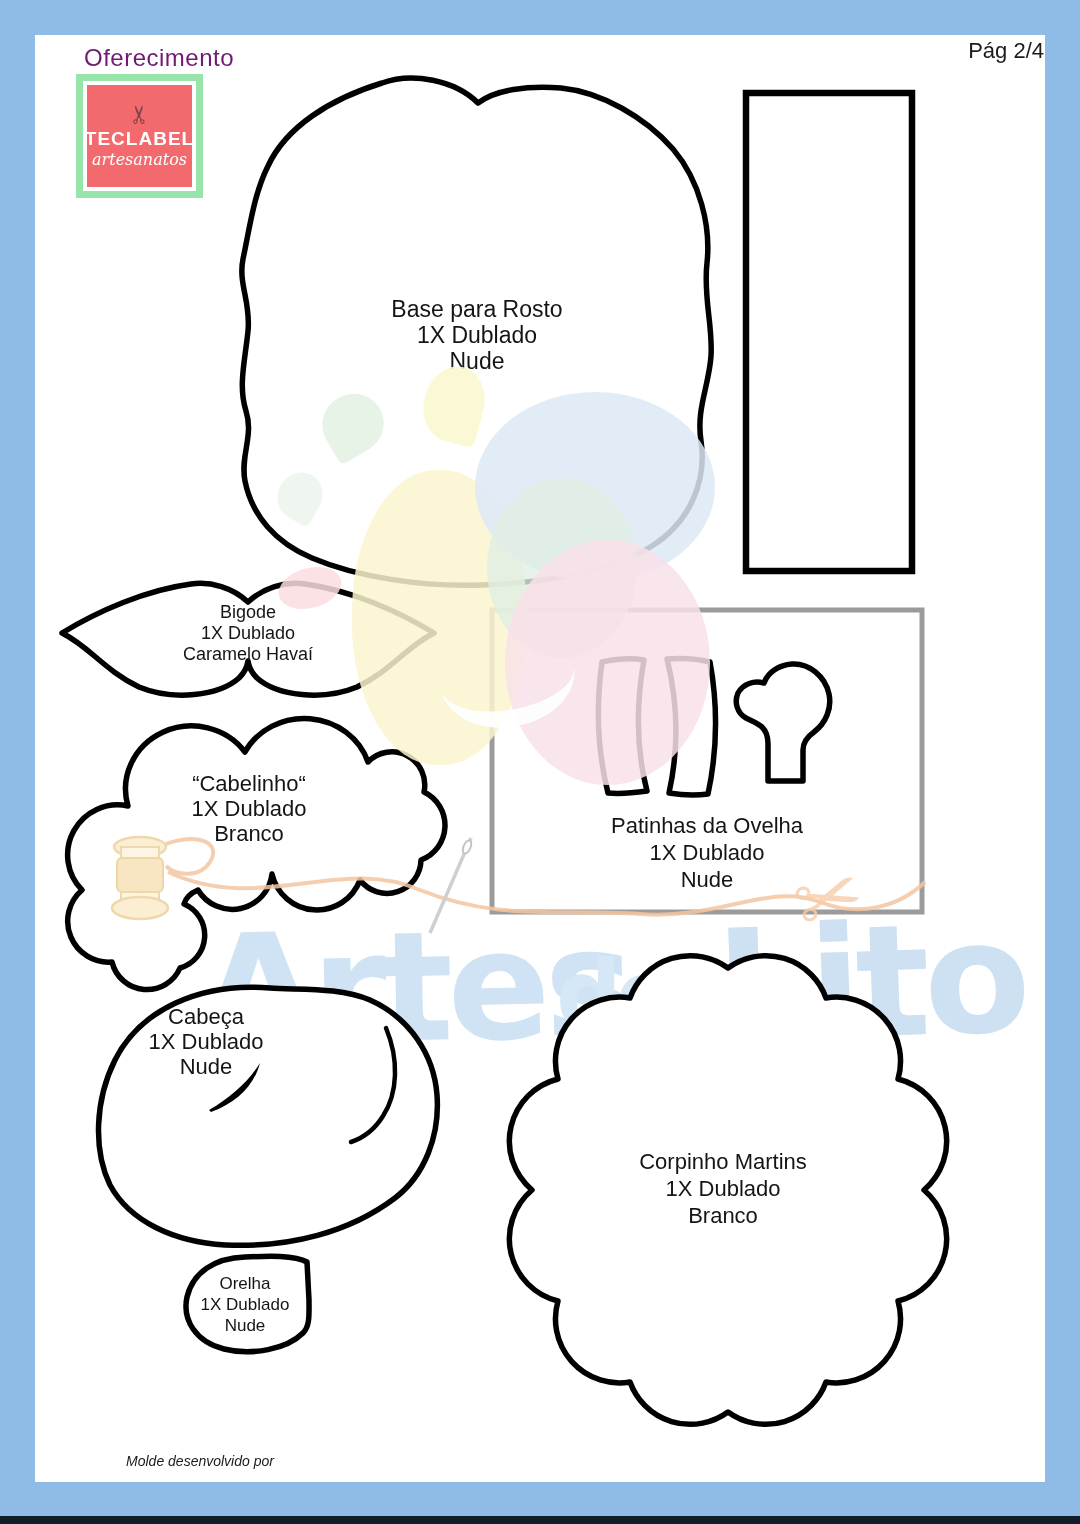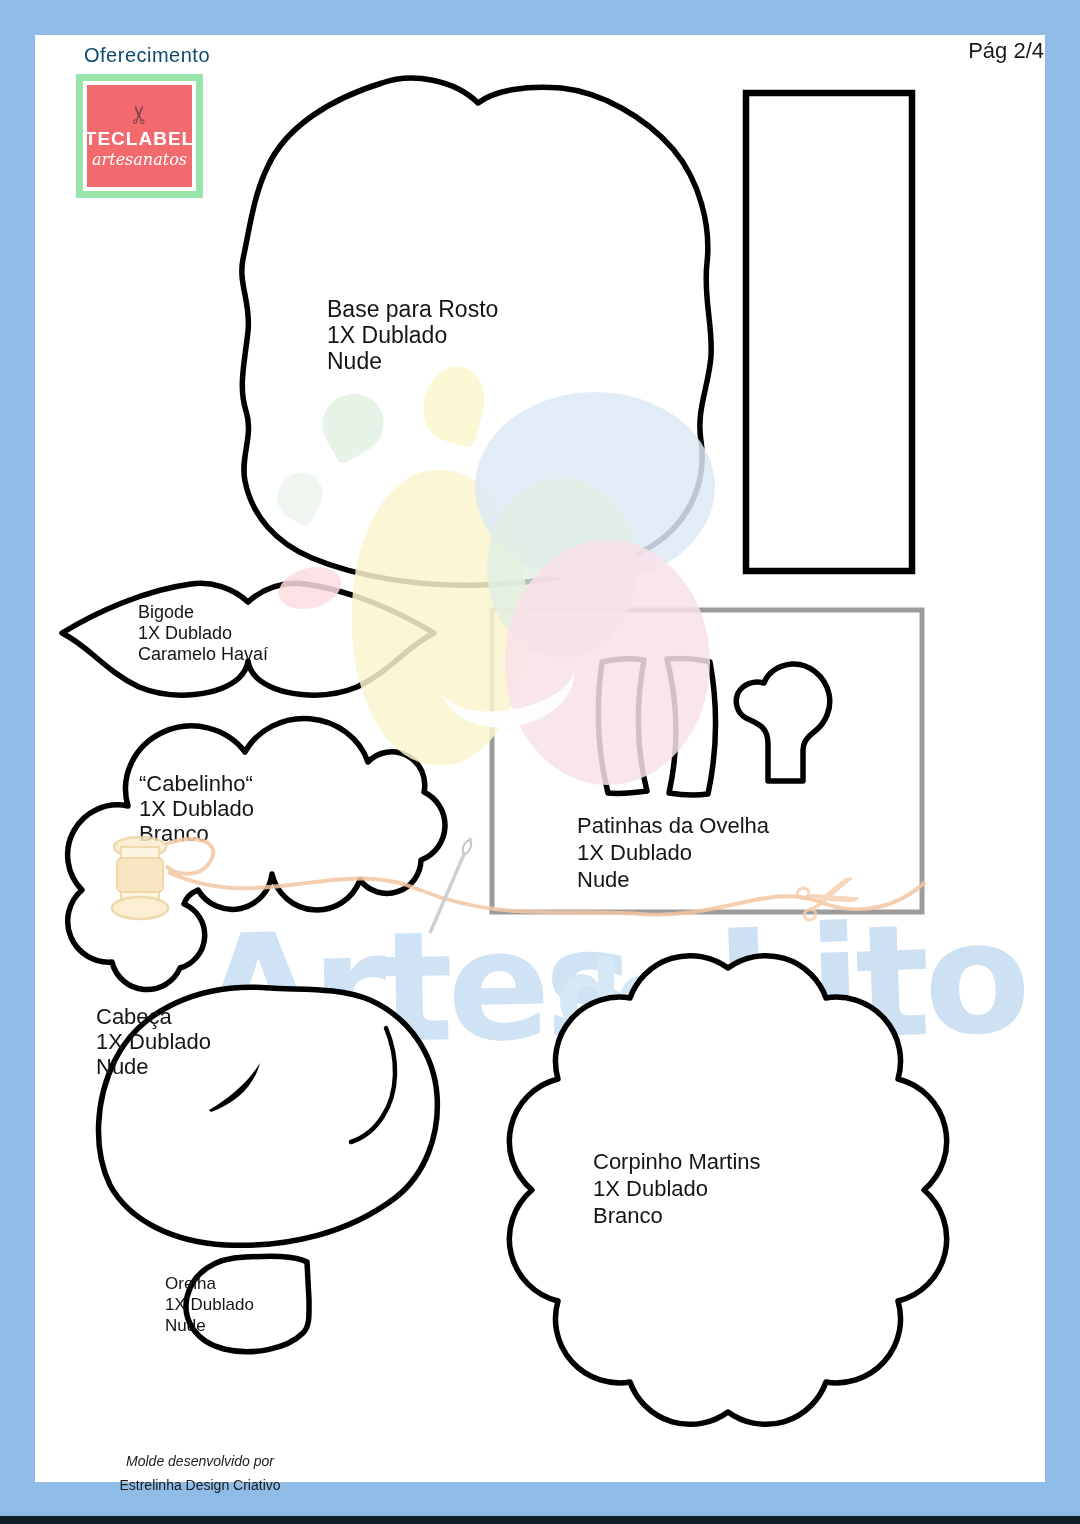--- a/index.html
+++ b/index.html
@@ -2,21 +2,21 @@
 <html style="--border-blue: #8fbce6; --logo-red: #f26a6e; --logo-green: #98e5ab; --forbidden-red: #e31313; --box-gray: #9b9b9b; --watermark-blue: #cfe3f4;"><head>
 <meta charset="utf-8">
 <style>
   html,body{margin:0;padding:0;}
   body{font-family:"Liberation Sans",sans-serif;}
   .canvas{position:relative;width:1080px;height:1524px;background:var(--border-blue,#8fbce6);overflow:hidden;}
   .page{position:absolute;left:35px;top:35px;width:1010px;height:1447px;background:#fff;}
   .bottom-strip{position:absolute;left:0;bottom:0;width:1080px;height:8px;background:#111d29;z-index:6;}
 
   
-  .offering{position:absolute;left:84px;top:44px;font-size:20px;color:#0c4a6e;letter-spacing:.5px;z-index:4;}
+  .offering{position:absolute;left:84px;top:44px;font-size:24px;color:#701a75;letter-spacing:.5px;z-index:4;}
   .pagenum{position:absolute;right:36px;top:38px;font-size:22px;color:#1c1c1c;z-index:4;}
 
   
   .logo{position:absolute;left:76px;top:74px;width:127px;height:124px;background:var(--logo-green,#98e5ab);padding:0;z-index:4;box-sizing:border-box;}
   .logo-inner{position:absolute;left:7px;top:7px;right:7px;bottom:7px;background:#fff;}
   .logo-red{position:absolute;left:4px;top:4px;right:4px;bottom:4px;background:var(--logo-red,#f26a6e);display:flex;flex-direction:column;align-items:center;justify-content:center;}
   .logo-scissors{font-size:25px;color:#7d4349;transform:rotate(-90deg);line-height:1;margin-bottom:2px;}
   .logo-brand{color:#fff;font-weight:bold;font-size:19px;letter-spacing:1px;line-height:1.1;}
   .logo-sub{color:#fff;font-style:italic;font-family:"DejaVu Serif",serif;font-size:16px;line-height:1.2;}
 
@@ -29,21 +29,21 @@
 
   
   svg.shapes{position:absolute;left:0;top:0;z-index:3;}
   .outline{fill:#ffffff;stroke:#000000;stroke-width:5.5;stroke-linejoin:round;}
   .outline-thick{fill:#ffffff;stroke:#000000;stroke-width:6.5;}
   .graybox{fill:#ffffff;stroke:var(--box-gray,#9b9b9b);stroke-width:5;}
   .mark-fill{fill:#000;stroke:none;}
   .mark-line{fill:none;stroke:#000;stroke-width:4.5;stroke-linecap:round;}
 
   
-  .lbl{position:absolute;text-align:left;color:#151515;z-index:4;font-size:22px;line-height:25px;}
+  .lbl{position:absolute;text-align:center;color:#151515;z-index:4;font-size:22px;line-height:25px;}
   .lbl div{white-space:nowrap;}
   .lbl-base{left:327px;top:296px;width:300px;font-size:23px;line-height:26px;}
   .lbl-tira{left:728px;top:305px;width:200px;font-size:22px;line-height:27px;}
   .lbl-bigode{left:138px;top:602px;width:220px;font-size:18px;line-height:21px;}
   .lbl-cabelinho{left:139px;top:771px;width:220px;}
   .lbl-patinhas{left:577px;top:812px;width:260px;line-height:27px;}
   .lbl-cabeca{left:96px;top:1004px;width:220px;}
   .lbl-corpinho{left:593px;top:1148px;width:260px;line-height:27px;}
   .lbl-orelha{left:165px;top:1273px;width:160px;font-size:17px;line-height:21px;}
 
@@ -147,21 +147,20 @@
     <div>Branco</div>
   </div>
   <div class="lbl lbl-orelha">
     <div>Orelha</div>
     <div>1X Dublado</div>
     <div>Nude</div>
   </div>
 
   <div class="footer">
     <div class="it">Molde desenvolvido por</div>
-    <div>Estrelinha Design Criativo</div>
   </div>
 
   <div class="wm-top">
     <div class="blob b-yellow"></div>
     <div class="blob b-blue"></div>
     <div class="blob b-green"></div>
     <div class="blob b-pink"></div>
     <div class="blob t-green"></div>
     <div class="blob t-yellow"></div>
     <div class="blob t-green2"></div>

